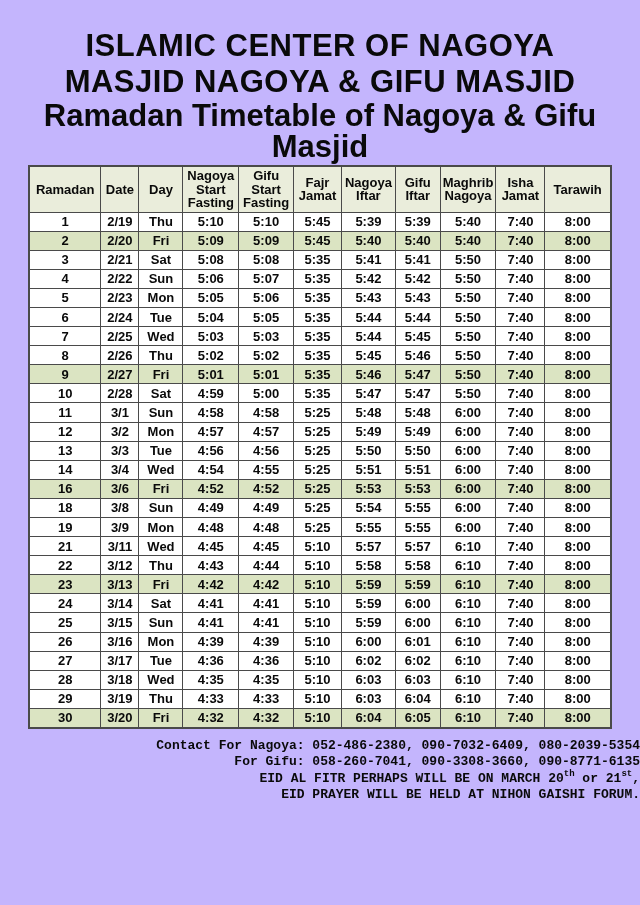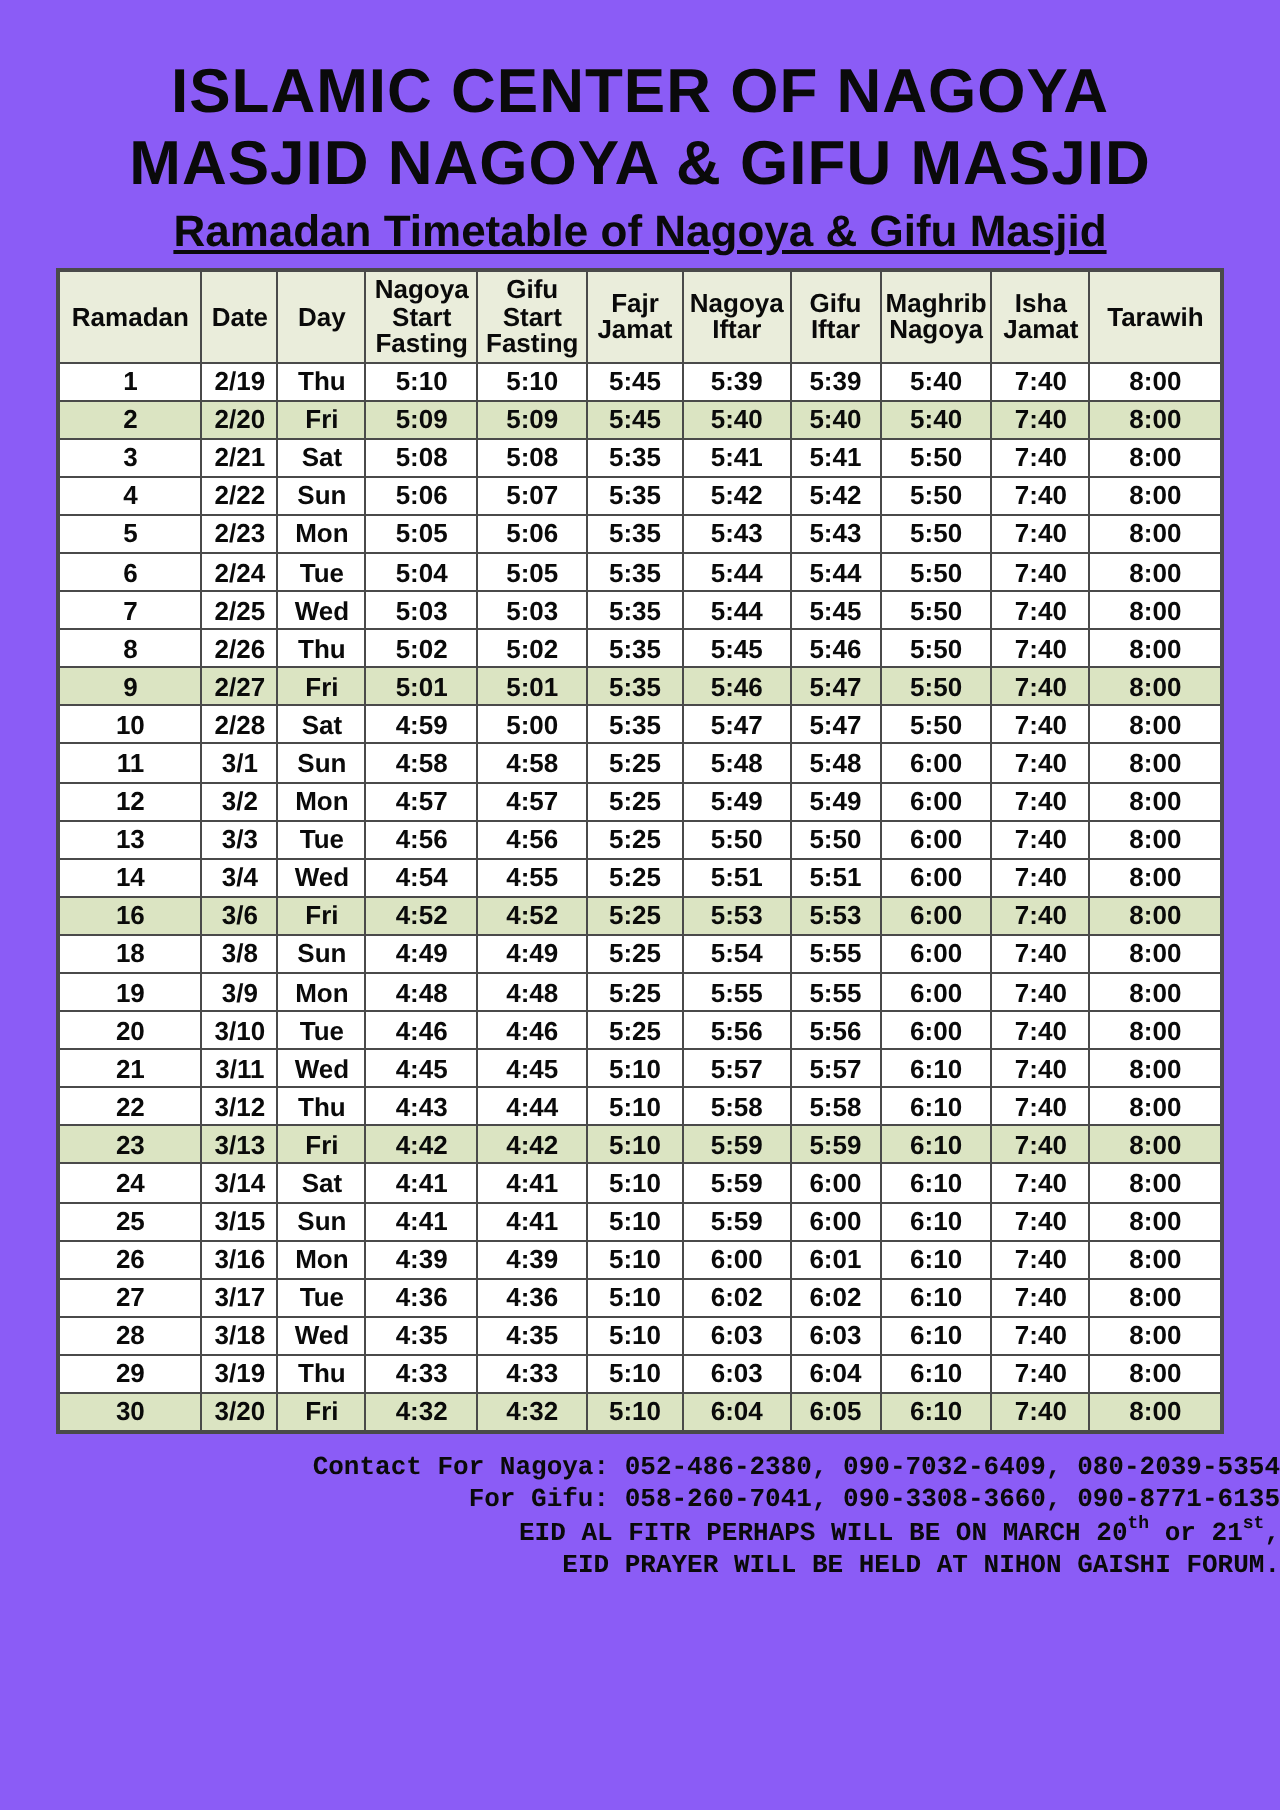--- a/index.html
+++ b/index.html
@@ -10,40 +10,39 @@
     --text-color: #0a0a0a;
   }
   * { margin: 0; padding: 0; box-sizing: border-box; }
   html, body {
     background: #ffffff;
   }
   .page {
     position: relative;
     width: 640px;
     height: 905px;
-    background: #8b5cf6;
+    background: #c4b5fd;
     font-family: "Liberation Sans", sans-serif;
     color: var(--text-color);
     overflow: hidden;
   }
   .titles {
     padding-top: 28px;
     text-align: center;
   }
   .title-main {
     font-size: 31px;
     font-weight: bold;
     line-height: 36px;
     letter-spacing: 0.5px;
   }
   .title-sub {
-    font-size: 22px;
+    font-size: 31px;
     font-weight: bold;
     line-height: 31px;
-    text-decoration: underline;
   }
   table.timetable {
     width: 584px;
     margin: 3px auto 0 auto;
     border-collapse: collapse;
     table-layout: fixed;
     border: 2px solid var(--border-color);
   }
   table.timetable th, table.timetable td {
     border: 1px solid var(--border-color);
@@ -354,33 +353,20 @@
           <td>4:48</td>
           <td>4:48</td>
           <td>5:25</td>
           <td>5:55</td>
           <td>5:55</td>
           <td>6:00</td>
           <td>7:40</td>
           <td>8:00</td>
         </tr>
         <tr>
-          <td>20</td>
-          <td>3/10</td>
-          <td>Tue</td>
-          <td>4:46</td>
-          <td>4:46</td>
-          <td>5:25</td>
-          <td>5:56</td>
-          <td>5:56</td>
-          <td>6:00</td>
-          <td>7:40</td>
-          <td>8:00</td>
-        </tr>
-        <tr>
           <td>21</td>
           <td>3/11</td>
           <td>Wed</td>
           <td>4:45</td>
           <td>4:45</td>
           <td>5:10</td>
           <td>5:57</td>
           <td>5:57</td>
           <td>6:10</td>
           <td>7:40</td>

